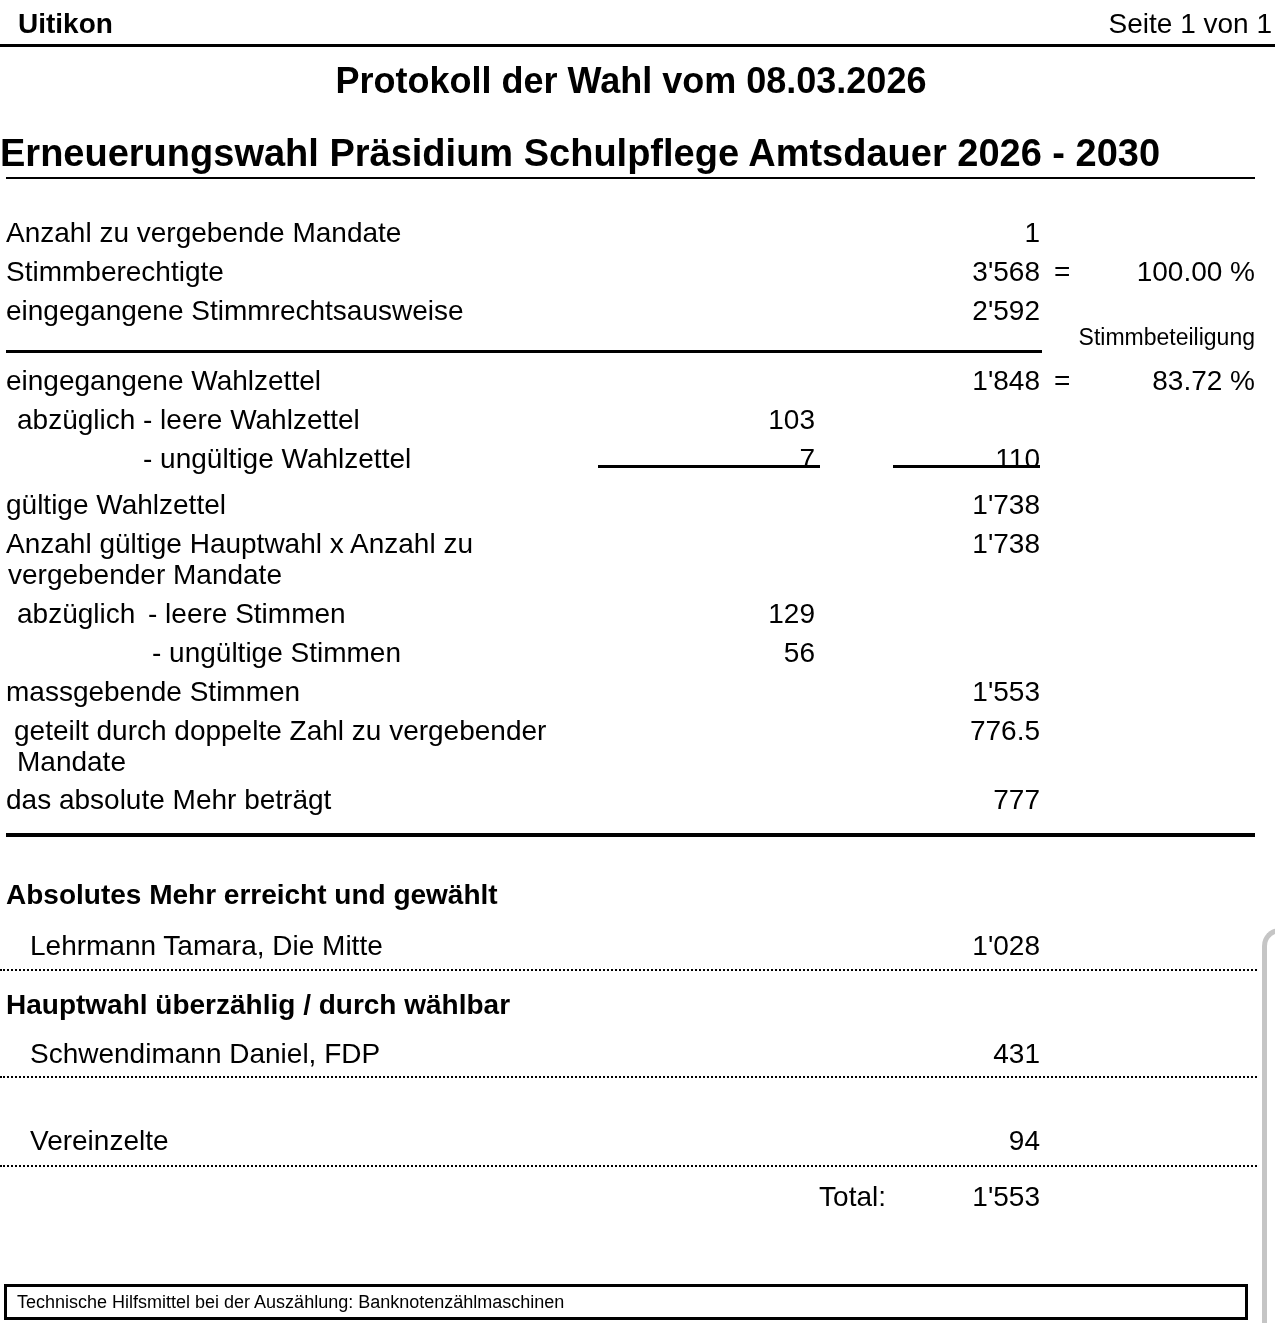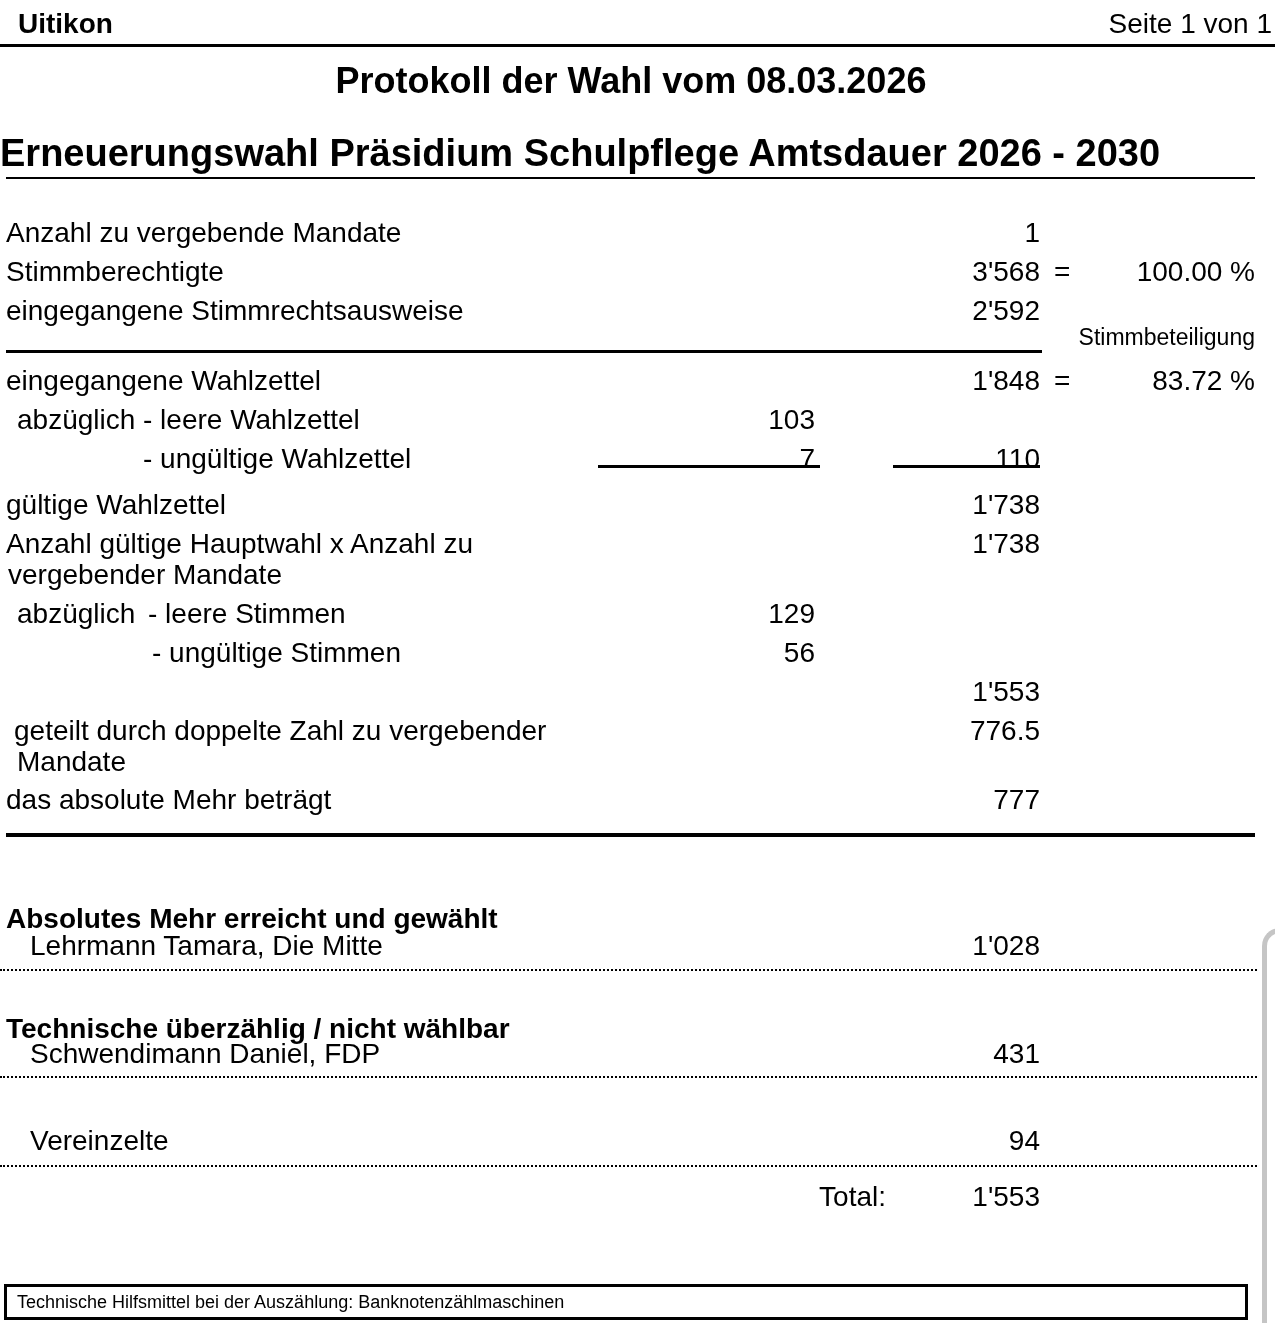--- a/index.html
+++ b/index.html
@@ -24,21 +24,21 @@
   .row .mid  { position: absolute; left: 600px; width: 215px; text-align: right; }
   .row .val  { position: absolute; left: 877px; width: 163px; text-align: right; }
   .row .eq   { position: absolute; left: 1054px; }
   .row .pct  { position: absolute; left: 1088px; width: 167px; text-align: right; }
   .participation { left: 1000px; top: 322px; width: 255px; text-align: right; font-size: 23px; line-height: 30px; }
   .rule-mid { left: 6px; top: 350px; width: 1036px; height: 3px; background: #000; }
   .sumline-a { left: 598px; top: 465px; width: 222px; height: 3px; background: #000; }
   .sumline-b { left: 893px; top: 465px; width: 147px; height: 3px; background: #000; }
   .rule-thick { left: 6px; top: 833px; width: 1249px; height: 4px; background: #000; }
   
-  .sec-heading { left: 6px; font-size: 28px; font-weight: bold; white-space: nowrap; margin-top: 24px; }
+  .sec-heading { left: 6px; font-size: 28px; font-weight: bold; white-space: nowrap; }
   .cand { left: 30px !important; }
   .dotted { left: 0; width: 1257px; border-bottom: 2px dotted #000; height: 0; }
   .total-lbl { position: absolute; left: 700px; width: 186px; text-align: right; }
   
   .note-box {
     left: 4px; top: 1284px; width: 1228px; height: 30px;
     border: 3px solid #000; font-size: 18px; line-height: 30px; padding-left: 10px;
     white-space: nowrap; overflow: hidden;
   }
   
@@ -118,20 +118,21 @@
   <span class="lbl2" style="left:148px">- leere Stimmen</span>
   <span class="mid">129</span>
 </div>
 
 <div class="row" style="top:633px">
   <span class="lbl2" style="left:152px">- ungültige Stimmen</span>
   <span class="mid">56</span>
 </div>
 
 <div class="row" style="top:672px">
+  <span class="lbl">massgebende Stimmen</span>
   <span class="val">1'553</span>
 </div>
 
 <div class="row" style="top:711px">
   <span class="lbl" style="left:14px">geteilt durch doppelte Zahl zu vergebender</span>
   <span class="val">776.5</span>
 </div>
 <div class="row" style="top:742px">
   <span class="lbl" style="left:17px">Mandate</span>
 </div>
@@ -143,21 +144,21 @@
 
 <div class="abs rule-thick"></div>
 
 <div class="abs sec-heading" style="top:879px">Absolutes Mehr erreicht und gewählt</div>
 <div class="row" style="top:926px">
   <span class="lbl cand">Lehrmann Tamara, Die Mitte</span>
   <span class="val">1'028</span>
 </div>
 <div class="abs dotted" style="top:969px"></div>
 
-<div class="abs sec-heading" style="top:989px">Technische überzählig / nicht wählbar</div>
+<div class="abs sec-heading" style="top:989px">Hauptwahl überzählig / durch wählbar</div>
 <div class="row" style="top:1034px">
   <span class="lbl cand">Schwendimann Daniel, FDP</span>
   <span class="val">431</span>
 </div>
 <div class="abs dotted" style="top:1076px"></div>
 
 <div class="row" style="top:1121px">
   <span class="lbl cand">Vereinzelte</span>
   <span class="val">94</span>
 </div>

